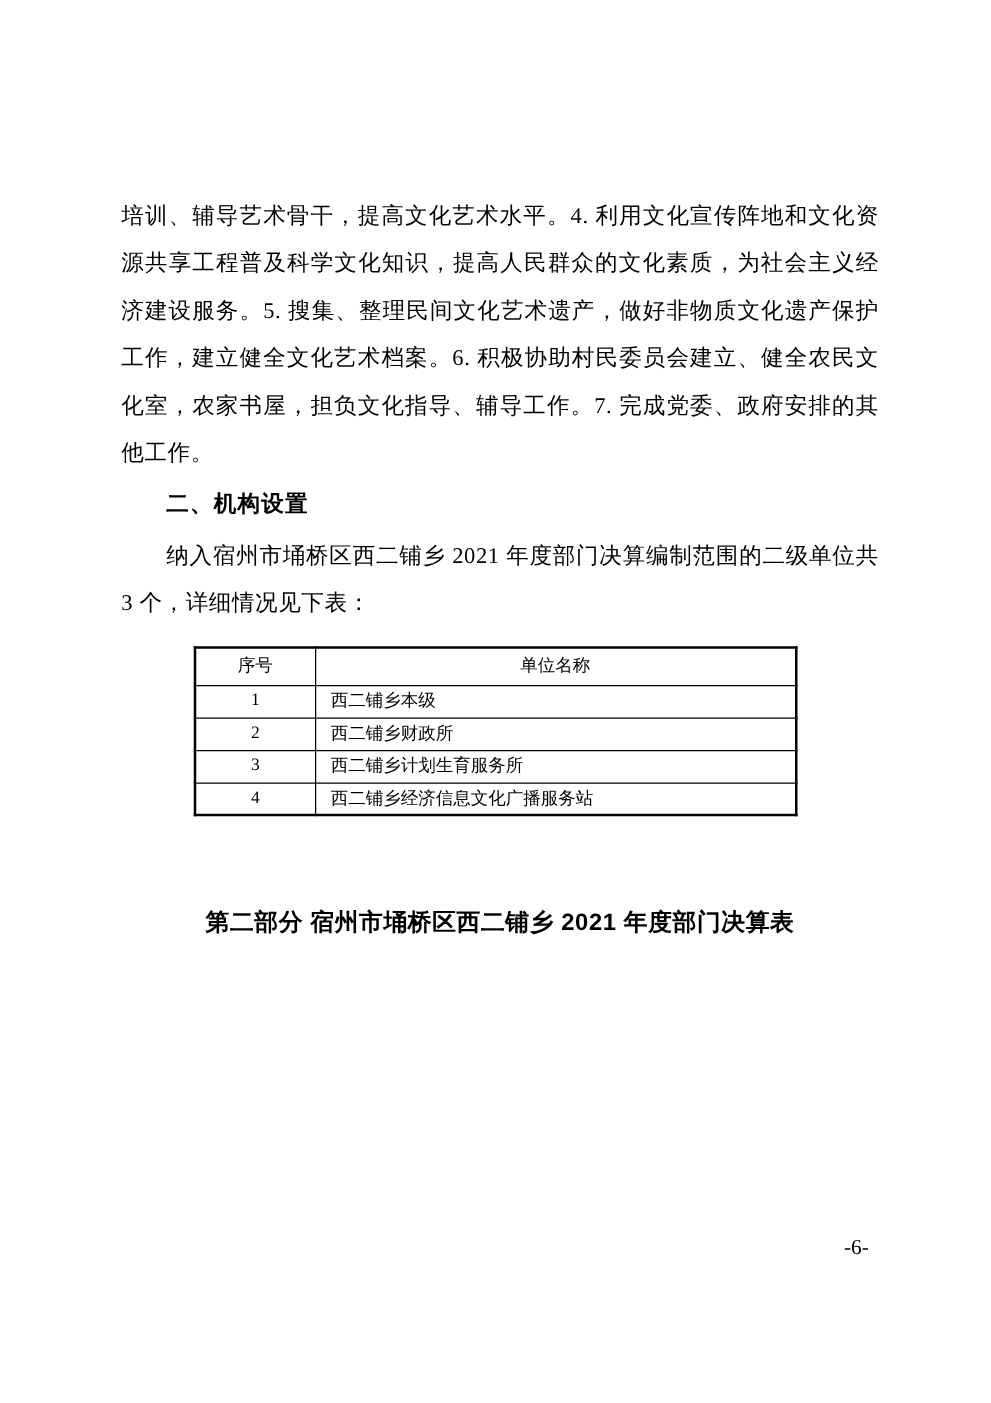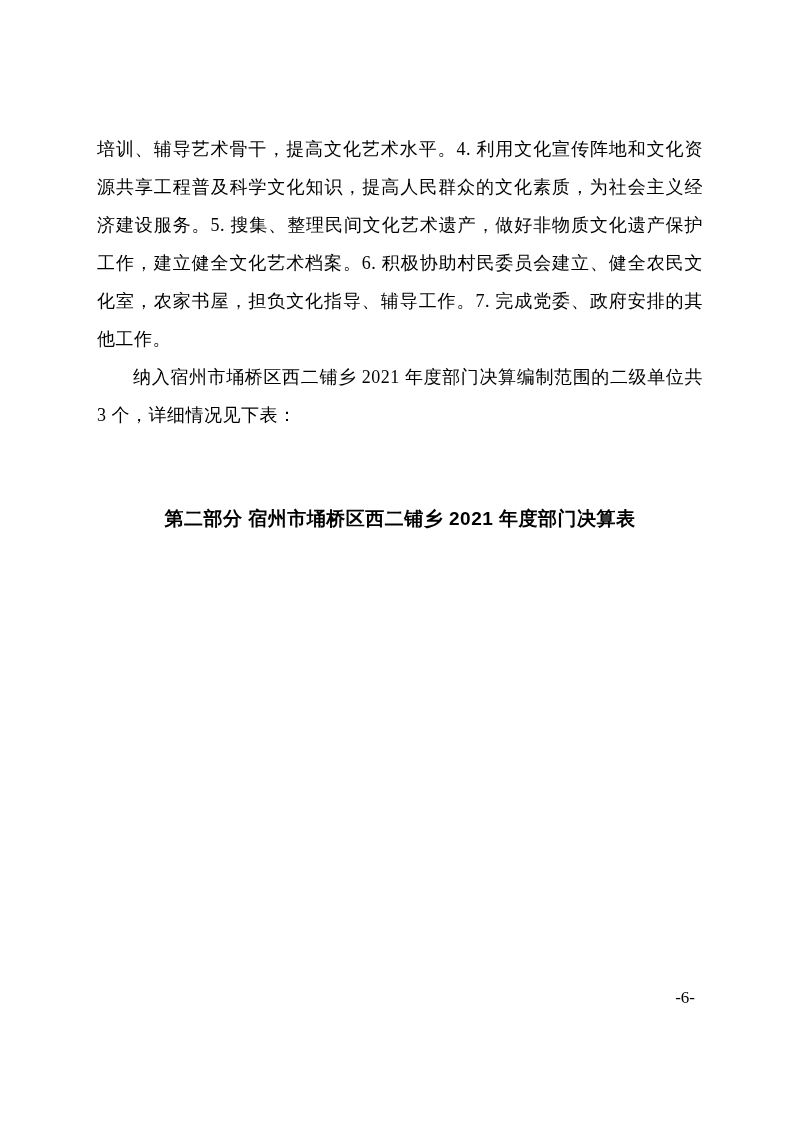--- a/index.html
+++ b/index.html
@@ -9,21 +9,21 @@
     width: 793px;
     height: 1122px;
     margin: 0 auto;
     background: #ffffff;
     color: #000000;
     font-family: "Liberation Serif", "DejaVu Serif", serif;
     overflow: hidden;
   }
   .content {
     position: absolute;
-    top: 130px;
+    top: 153px;
     left: 97px;
     width: 606px;
   }
   .body-text {
     font-size: 18px;
     line-height: 38px;
     text-align: justify;
     letter-spacing: 0.5px;
   }
   .indent { text-indent: 2em; }
@@ -78,23 +78,50 @@
   }
 </style>
 </head>
 <body>
 
 <div class="page">
   <div class="content">
 
     <p class="body-text">培训、辅导艺术骨干，提高文化艺术水平。4. 利用文化宣传阵地和文化资源共享工程普及科学文化知识，提高人民群众的文化素质，为社会主义经济建设服务。5. 搜集、整理民间文化艺术遗产，做好非物质文化遗产保护工作，建立健全文化艺术档案。6. 积极协助村民委员会建立、健全农民文化室，农家书屋，担负文化指导、辅导工作。7. 完成党委、政府安排的其他工作。</p>
 
+    <h3 class="heading">二、机构设置</h3>
 
 
     <p class="body-text indent">纳入宿州市埇桥区西二铺乡 2021 年度部门决算编制范围的二级单位共 3 个，详细情况见下表：</p>
 
+    <table class="units-table">
+      <thead>
+        <tr>
+          <th class="num">序号</th>
+          <th>单位名称</th>
+        </tr>
+      </thead>
+      <tbody>
+        <tr>
+          <td class="num">1</td>
+          <td>西二铺乡本级</td>
+        </tr>
+        <tr>
+          <td class="num">2</td>
+          <td>西二铺乡财政所</td>
+        </tr>
+        <tr>
+          <td class="num">3</td>
+          <td>西二铺乡计划生育服务所</td>
+        </tr>
+        <tr>
+          <td class="num">4</td>
+          <td>西二铺乡经济信息文化广播服务站</td>
+        </tr>
+      </tbody>
+    </table>
 
     <div class="section-title">第二部分 宿州市埇桥区西二铺乡 2021 年度部门决算表</div>
 
   </div>
 
   <div class="page-number">-6-</div>
 </div>
 
 </body></html>

